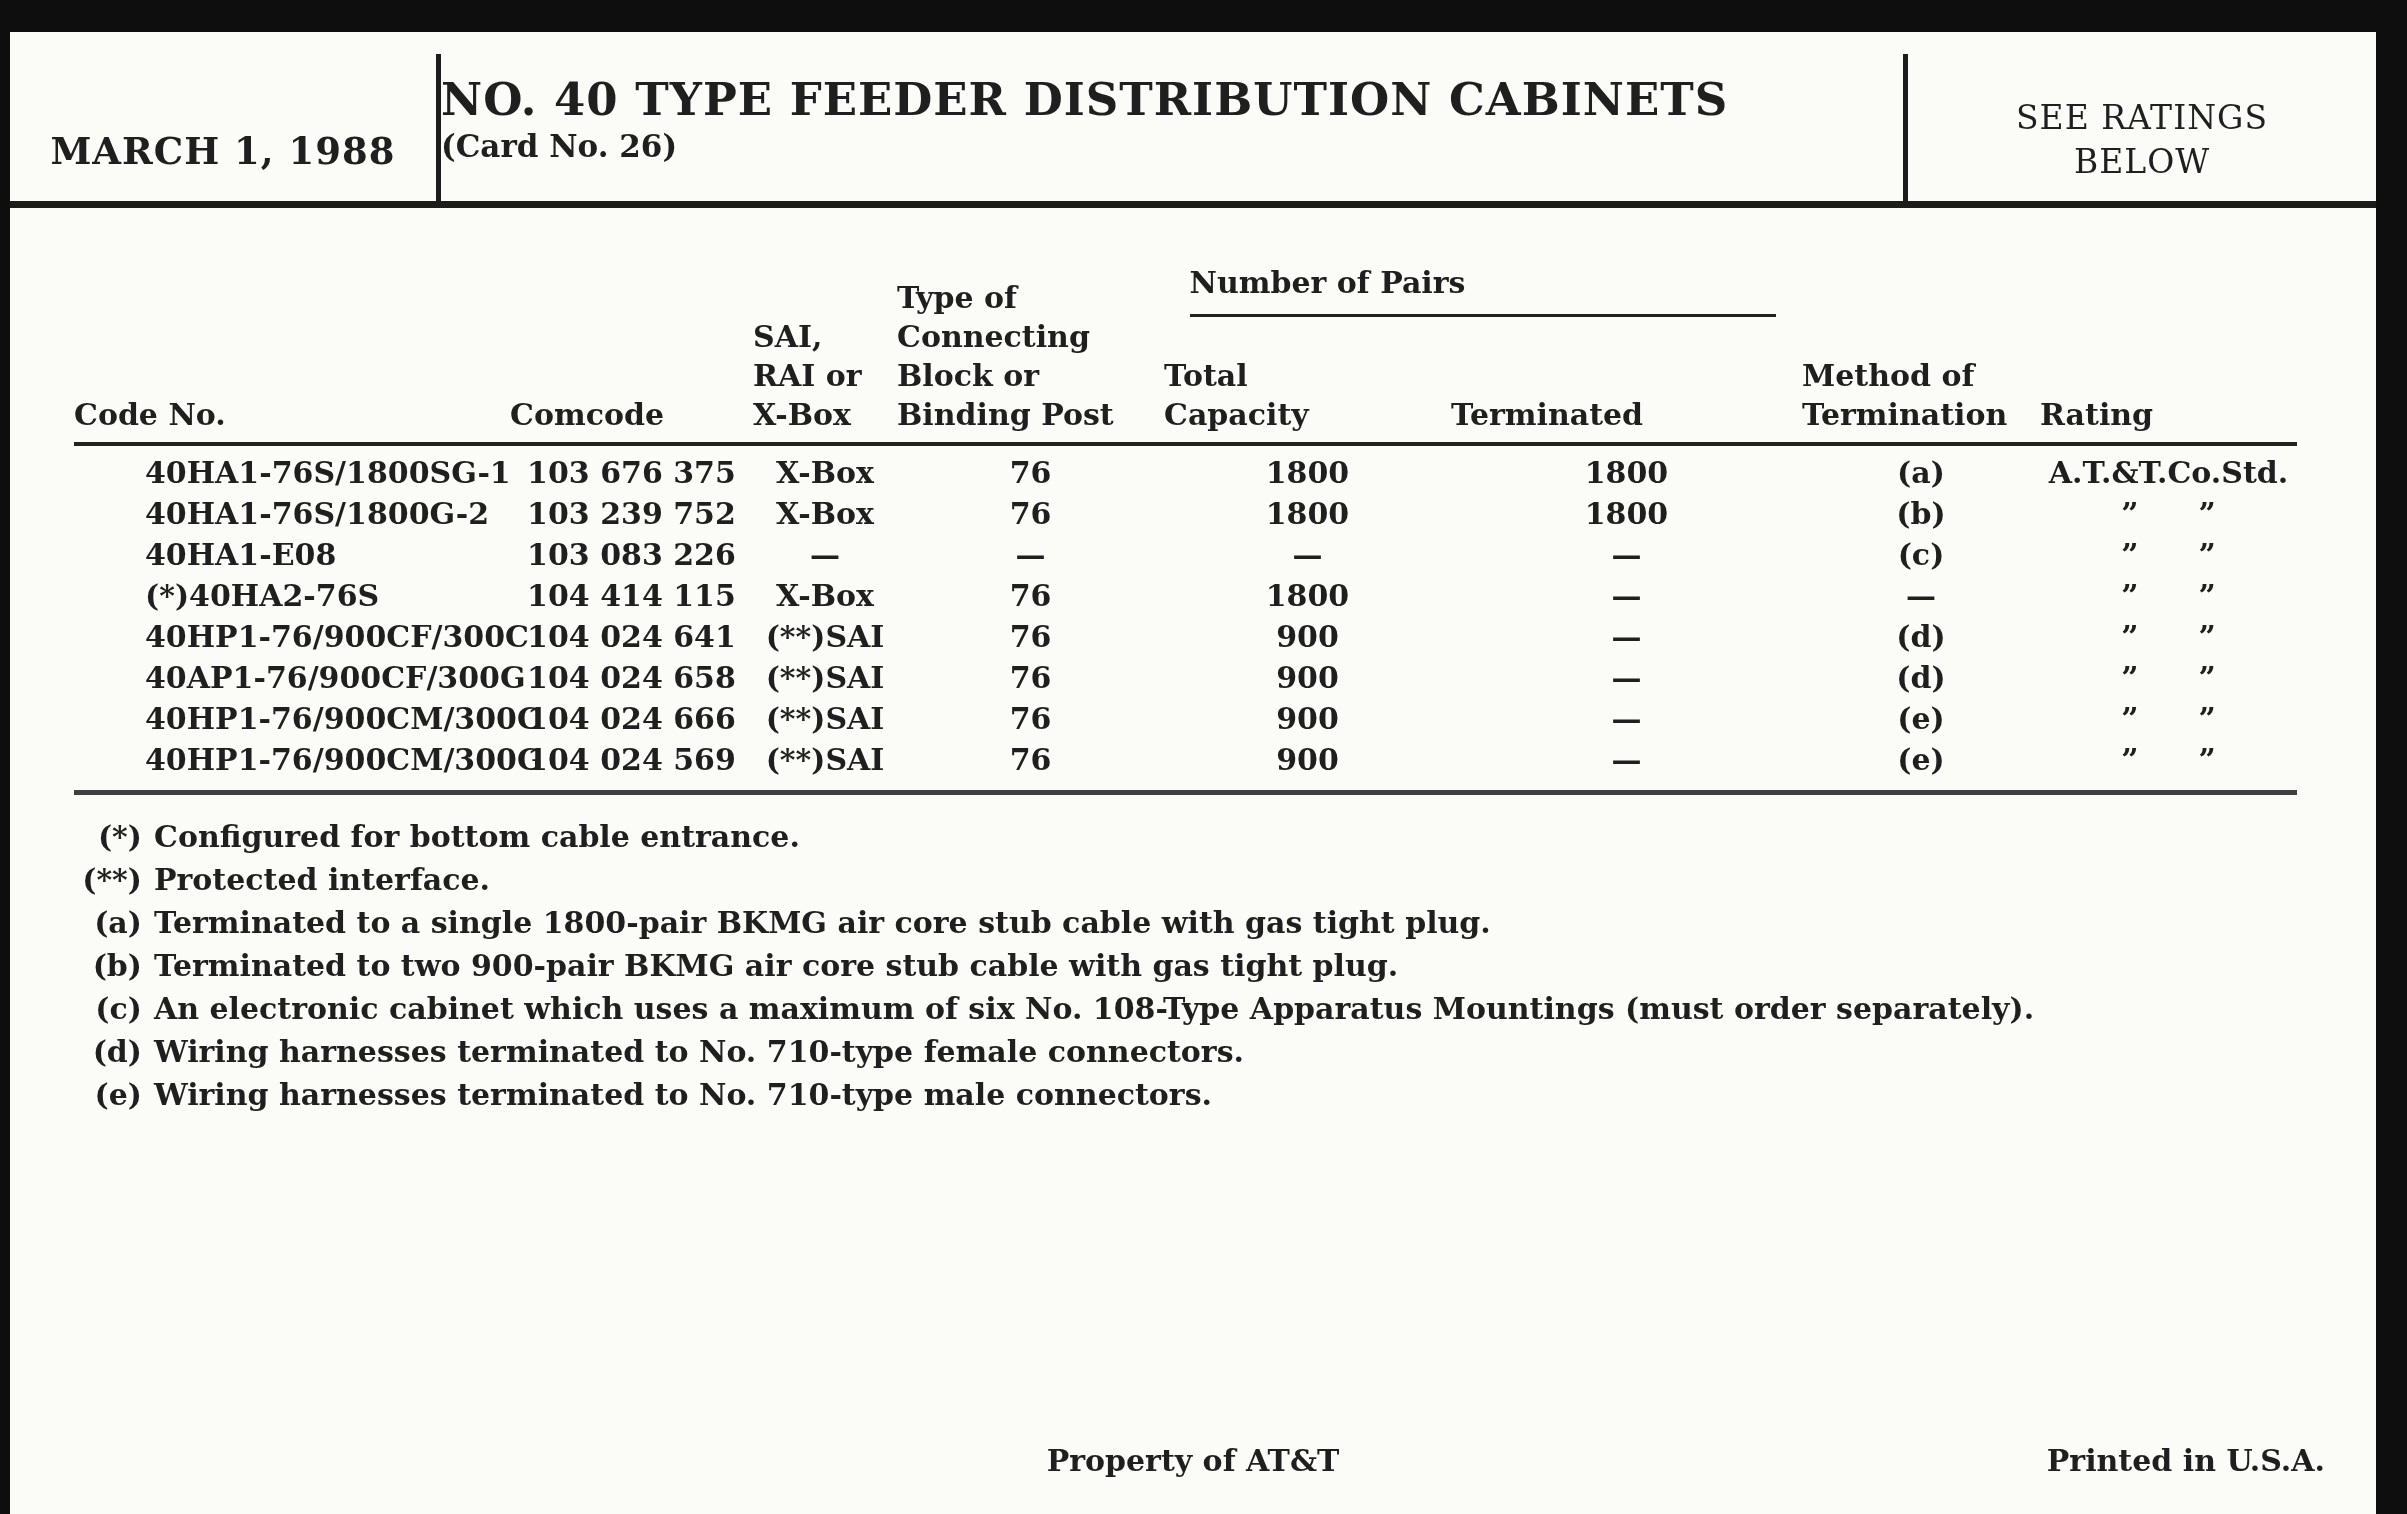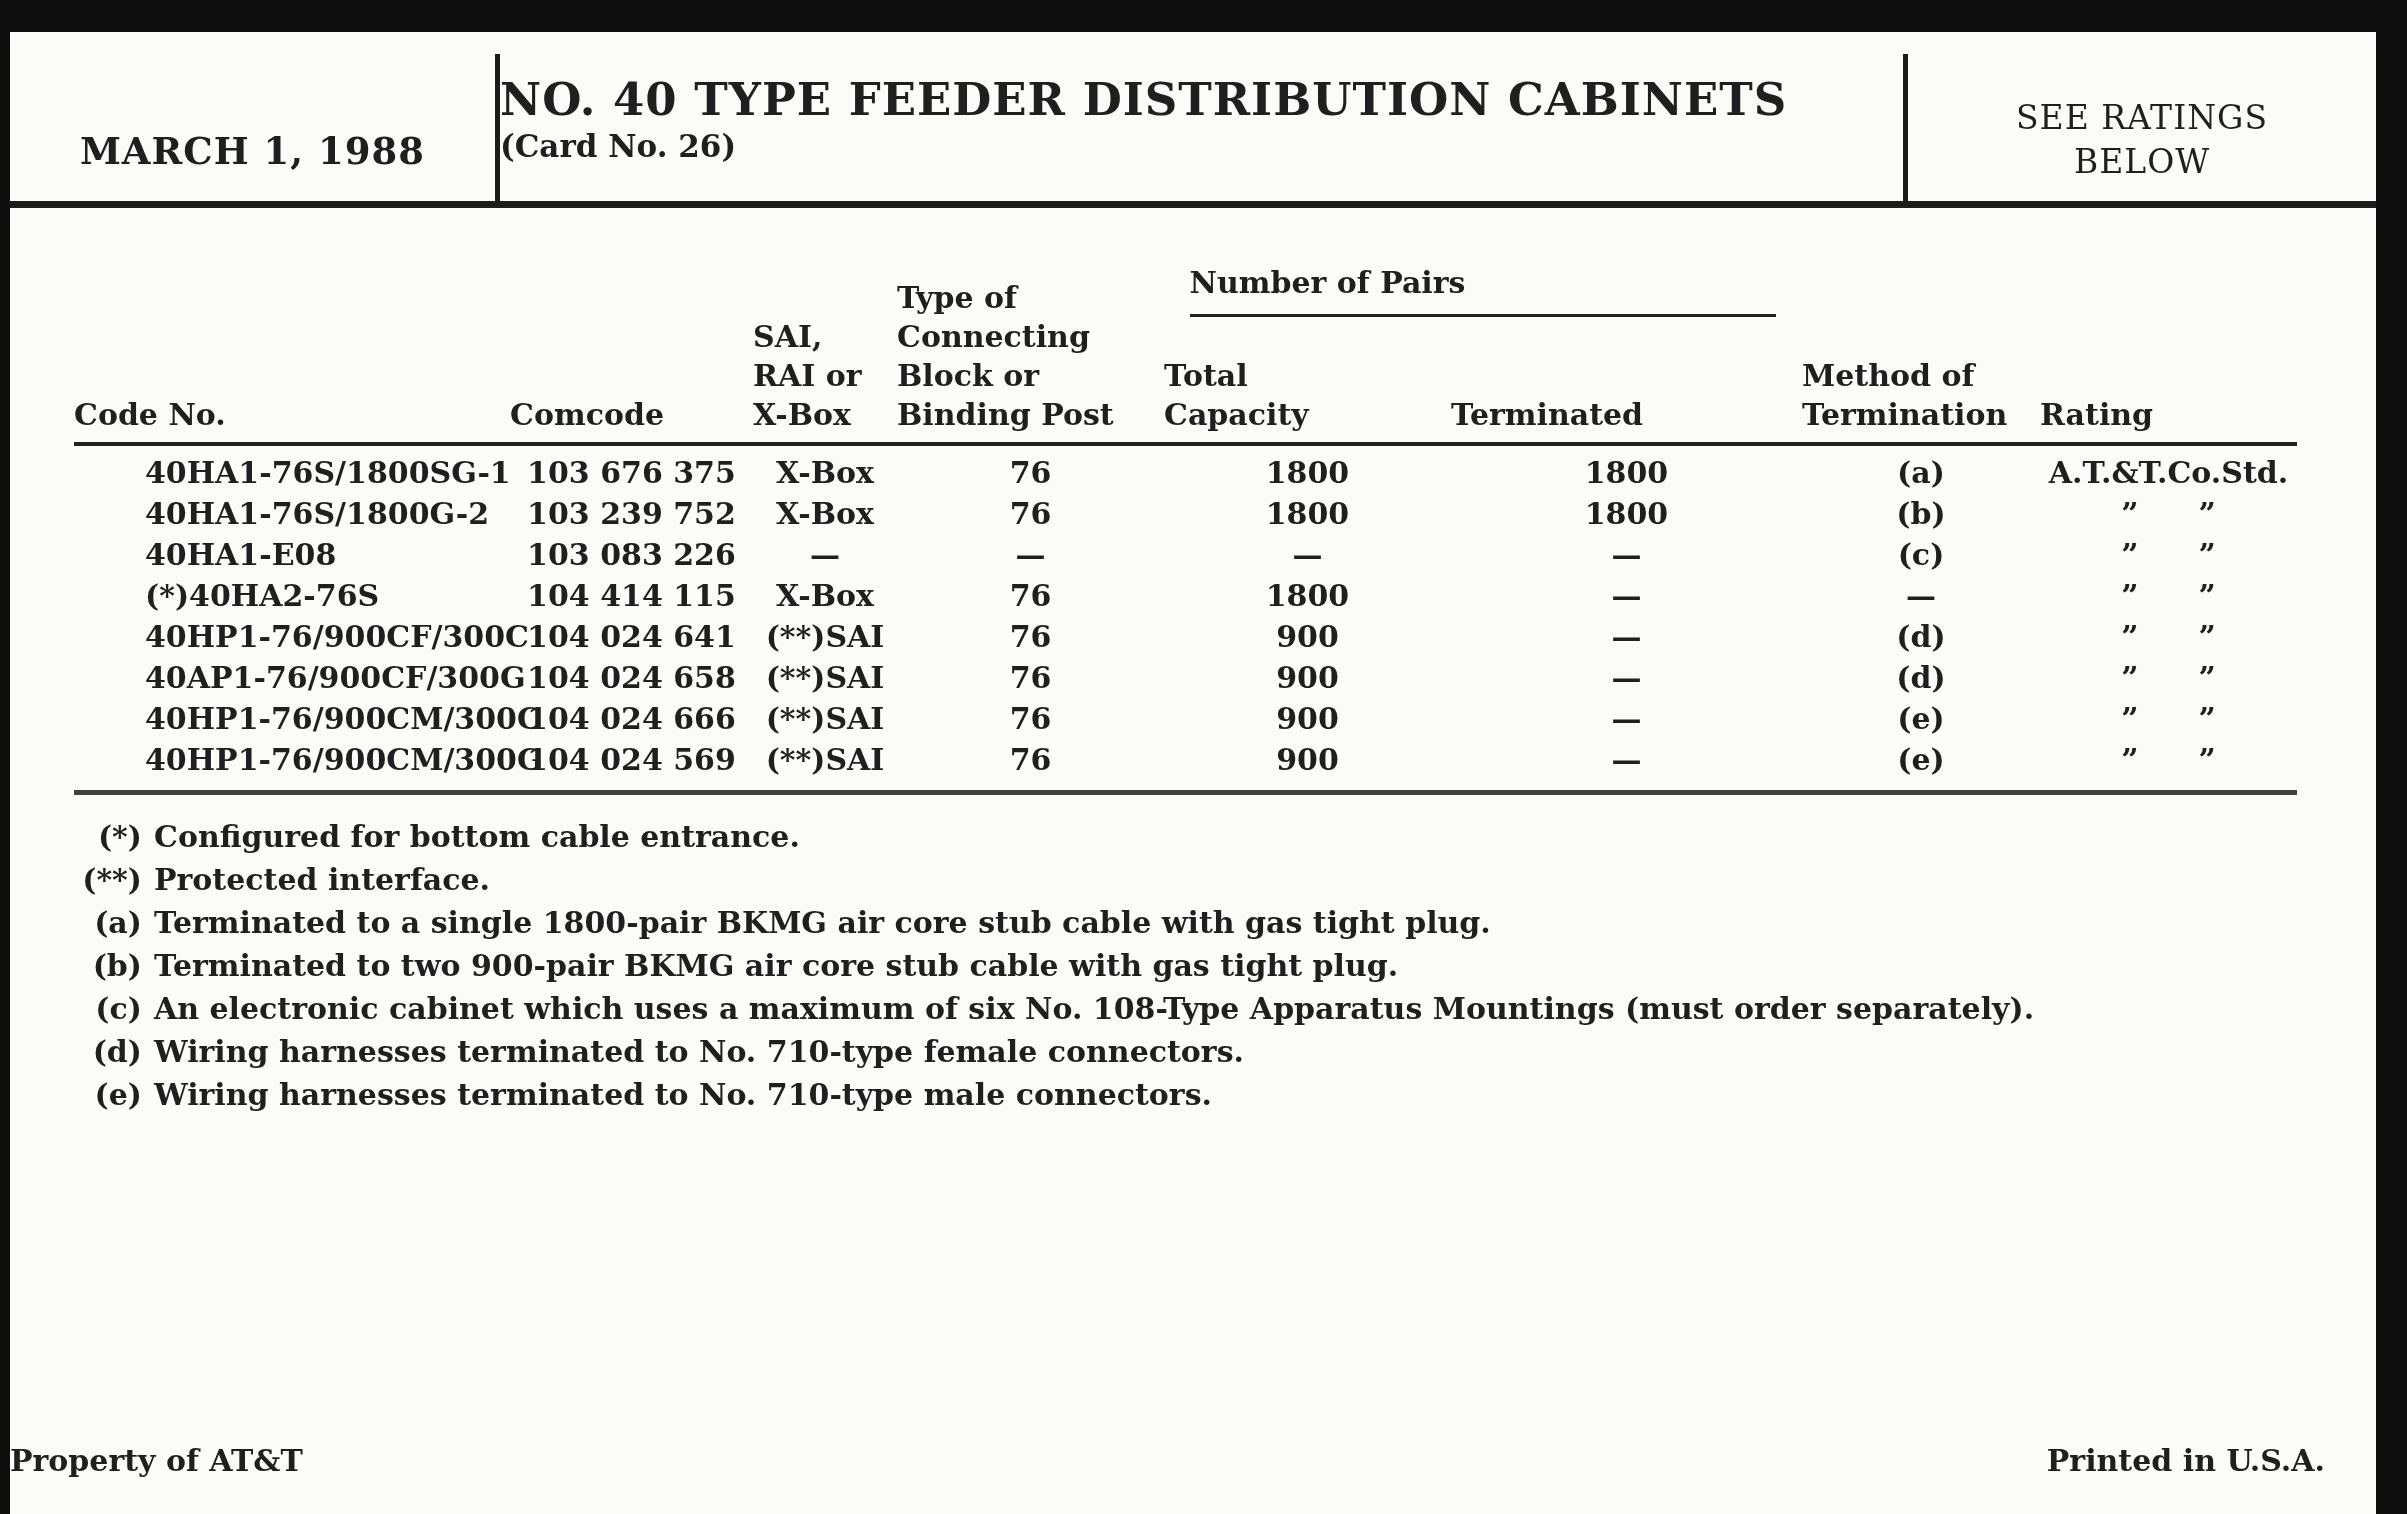--- a/index.html
+++ b/index.html
@@ -12,21 +12,21 @@
   .page{
     position:absolute;left:10px;top:32px;width:2366px;height:1483px;
     background:#fbfbf8;
   }
   
   .header{
     position:relative;height:169px;border-bottom:7px solid #1c1c1c;
     display:flex;align-items:stretch;
   }
   .h-date{
-    width:485px;display:flex;align-items:flex-end;justify-content:center;
+    width:426px;display:flex;align-items:flex-end;justify-content:center;
     padding-bottom:28px;font-weight:700;font-size:37px;letter-spacing:1px;
   }
   .h-divider{width:5px;background:#1c1c1c;margin-top:22px;}
   .h-title{flex:1;text-align:left;padding-top:44px;}
   .h-title .title{font-weight:700;font-size:45px;letter-spacing:1px;line-height:48px;}
   .h-title .subtitle{font-weight:600;font-size:31px;margin-top:4px;}
   .h-ratings{
     width:468px;text-align:center;padding-top:64px;
     font-weight:400;font-size:33px;line-height:44px;white-space:pre-line;
     letter-spacing:1px;
@@ -55,21 +55,21 @@
   tbody td.code-cell{text-align:left;padding-left:71px;}
   tbody{border-bottom:5px solid #404040;}
   tbody tr:last-child td{padding-bottom:10px;}
   
   .footnotes{margin:20px 0 0 45px;font-size:30px;font-weight:600;}
   .fn{display:flex;line-height:43px;}
   .fn .marker{width:87px;text-align:right;flex:none;}
   .fn .text{padding-left:12px;}
   
   .footer{position:absolute;left:0;right:0;bottom:32px;height:40px;font-weight:700;font-size:30px;}
-  .footer .center{position:absolute;left:0;width:100%;text-align:left;}
+  .footer .center{position:absolute;left:0;width:100%;text-align:center;}
   .footer .right{position:absolute;right:51px;}
 </style>
 </head>
 <body>
 
 <div class="page">
 
   <div class="header">
     <div class="h-date">MARCH 1, 1988</div>
     <div class="h-divider"></div>

